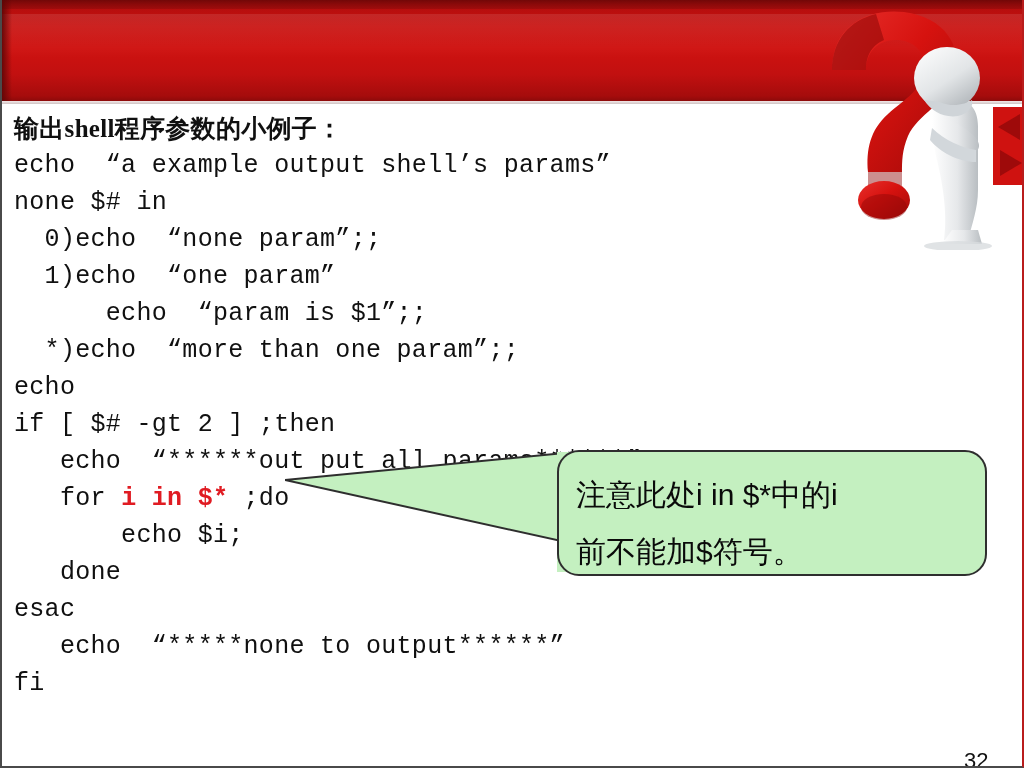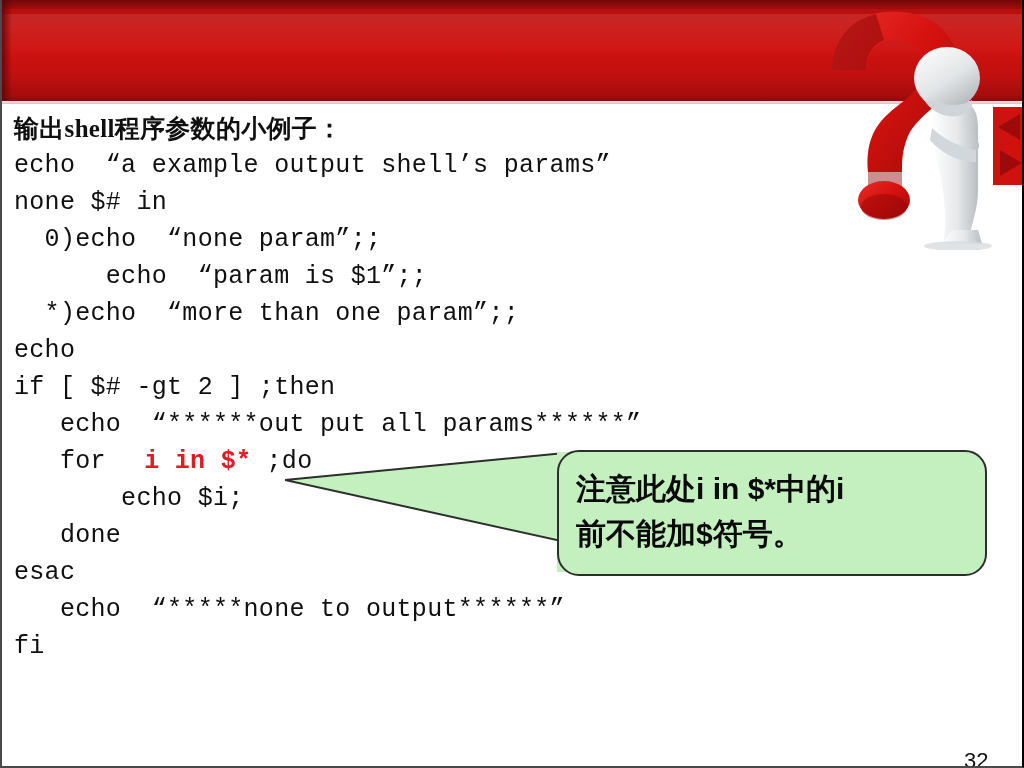--- a/index.html
+++ b/index.html
@@ -10,21 +10,21 @@
   body {
     font-family: "Liberation Serif", serif;
   }
   #slide {
     position: relative;
     width: 1024px;
     height: 768px;
     background: #ffffff;
     overflow: hidden;
     box-sizing: border-box;
-    border-right: 2px solid #000000;
+    border-right: 2px solid #b91c1c;
     border-bottom: 2px solid #4a4a4a;
     border-left: 2px solid #4a4a4a;
   }
 
   
   #banner {
     position: absolute;
     left: 0; top: 0;
     width: 1024px;
     height: 101px;
@@ -114,43 +114,43 @@
     line-height: 37px;
     color: #101010;
     white-space: pre;
     letter-spacing: .3px;
   }
   .code-line.cjk-head {
     font-family: "Liberation Serif", serif;
     font-weight: 600;
     font-size: 25px;
   }
-  .tok-red { color: #e01b22; font-weight: 700; margin-left: 23px; }
+  .tok-red { color: #e01b22; font-weight: 700; }
 
   
   #callout {
     position: absolute;
     left: 555px;
     top: 450px;
     width: 430px;
     height: 126px;
     background: #c4f0c0;
     border: 2px solid #2e2e2e;
     border-radius: 22px;
     box-sizing: border-box;
   }
   #callout-text {
     position: absolute;
     left: 574px;
     top: 466px;
     width: 400px;
     font-family: "Liberation Sans", sans-serif;
-    font-weight: 700;
+    font-weight: 400;
     font-size: 30px;
-    line-height: 45px;
+    line-height: 57px;
     color: #0a0a0a;
     white-space: pre-line;
   }
   #callout-tail {
     position: absolute;
     left: 283px;
     top: 452px;
     width: 290px;
     height: 120px;
   }
@@ -229,20 +229,21 @@
 
   <div id="arrow-block"></div>
   <div id="arrow-left"></div>
   <div id="arrow-right"></div>
 
   <div id="code">
     <div class="code-line cjk-head">输出shell程序参数的小例子：</div>
     <div class="code-line">echo  “a example output shell’s params”</div>
     <div class="code-line">none $# in</div>
     <div class="code-line">  0)echo  “none param”;;</div>
+    <div class="code-line">  1)echo  “one param”</div>
     <div class="code-line">      echo  “param is $1”;;</div>
     <div class="code-line">  *)echo  “more than one param”;;</div>
     <div class="code-line">echo</div>
     <div class="code-line">if [ $# -gt 2 ] ;then</div>
     <div class="code-line">   echo  “******out put all params******”</div>
     <div class="code-line"><span>   for </span><span class="tok-red">i in $*</span><span> ;do</span></div>
     <div class="code-line">       echo $i;</div>
     <div class="code-line">   done</div>
     <div class="code-line">esac</div>
     <div class="code-line">   echo  “*****none to output******”</div>

